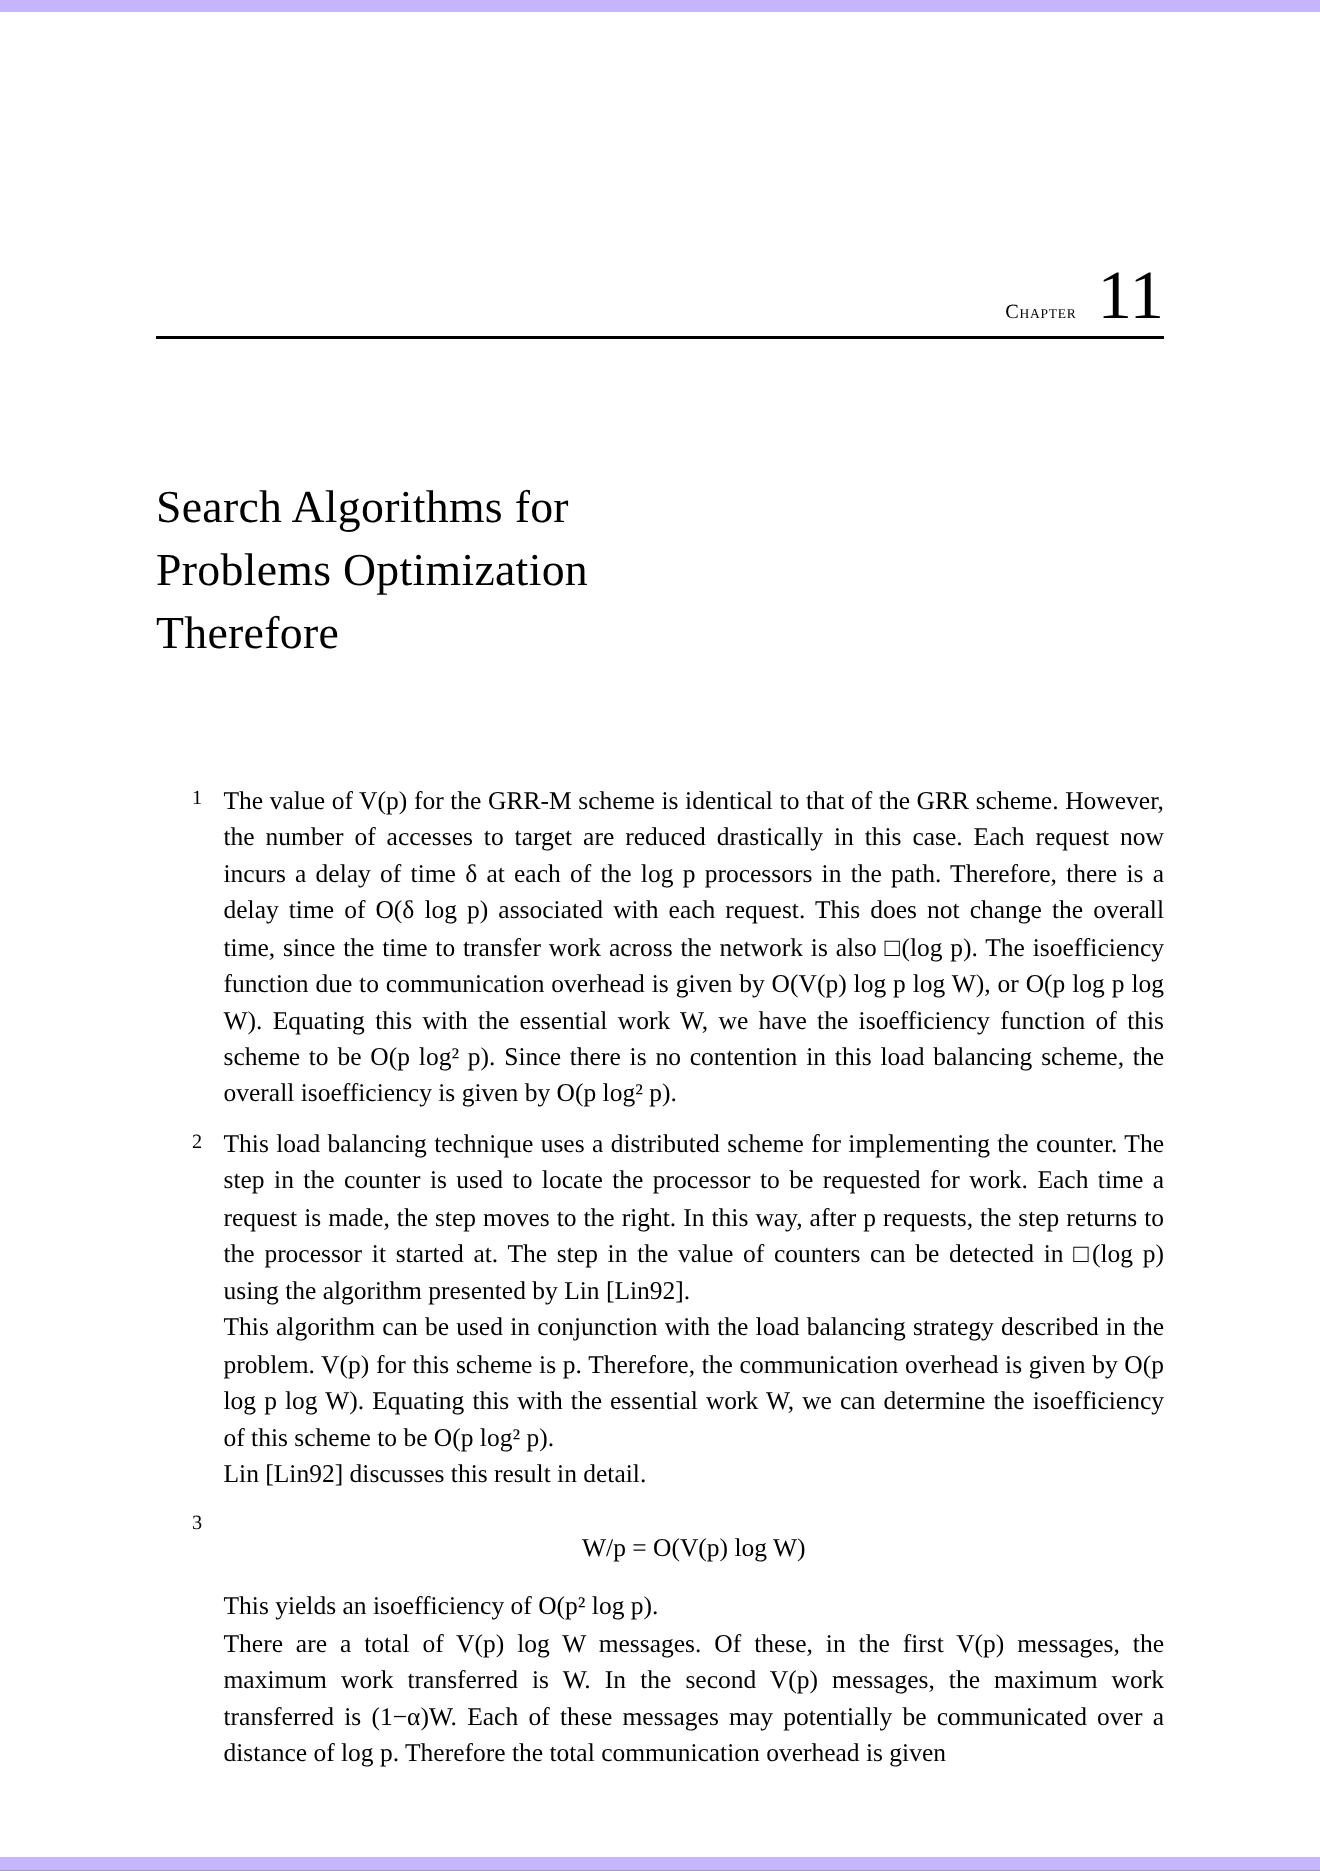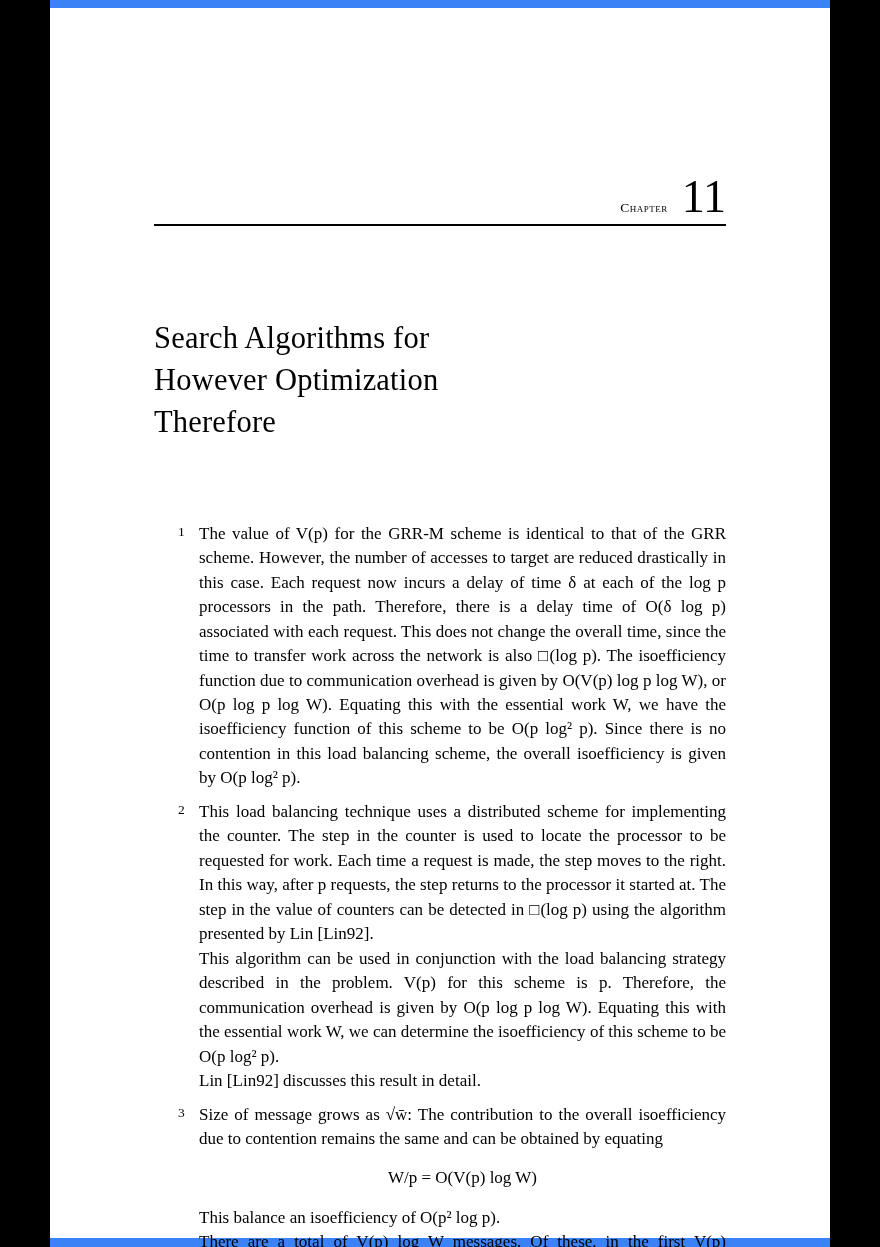--- a/index.html
+++ b/index.html
@@ -4,23 +4,23 @@
 <style>
   * { box-sizing: border-box; }
   html, body { margin: 0; padding: 0; }
   body {
     background: #000;
     font-family: "Liberation Serif", "DejaVu Serif", serif;
     color: #000;
   }
   .canvas {
     position: relative;
-    width: 780px;
+    width: 880px;
     height: 1247px;
-    background: #3b82f6;
+    background: #c4b5fd;
     margin: 0 auto;
     overflow: hidden;
   }
   .sheet {
     position: absolute;
     top: 8px;
     bottom: 9px;
     left: 0;
     right: 0;
     background: #fff;
@@ -93,21 +93,21 @@
     <div class="content">
 
       <div class="chapter-row">
         <span class="chapter-word">Chapter</span>
         <span class="chapter-num">11</span>
       </div>
       <hr class="rule">
 
       <h1 class="title">
         <span>Search Algorithms for</span><br>
-        <span>However Optimization</span><br>
+        <span>Problems Optimization</span><br>
         <span>Therefore</span>
       </h1>
 
       <div class="list">
 
         <div class="item">
           <div class="item-num">1</div>
           <div class="item-body">
             <p>The value of V(p) for the GRR-M scheme is identical to that of the GRR scheme.  However, the number of accesses to target are reduced drastically in this case.  Each request now incurs a delay of time δ at each of the log p processors in the path.  Therefore, there is a delay time of O(δ  log p) associated with each request. This does not change the overall time, since the time to transfer work across the network is also □(log p). The isoefficiency function due to communication overhead is given by O(V(p) log p log W), or O(p log p log W). Equating this with the essential work W, we have the isoefficiency function of this scheme to be O(p log² p). Since there is no contention in this load balancing scheme, the overall isoefficiency is given by O(p log² p).</p>
           </div>
@@ -118,23 +118,22 @@
           <div class="item-body">
             <p>This load balancing technique uses a distributed scheme for implementing the counter.  The step in the counter is used to locate the processor to be requested for work.  Each time a request is made, the step moves to the right.  In this way, after p requests, the step returns to the processor it started at.  The step in the value of counters can be detected in □(log p) using the algorithm presented by Lin [Lin92].</p>
             <p>This algorithm can be used in conjunction with the load balancing strategy described in the problem. V(p) for this scheme is p. Therefore, the communication overhead is given by O(p log p log W).  Equating this with the essential work W, we can determine the isoefficiency of this scheme to be O(p log² p).</p>
             <p>Lin [Lin92] discusses this result in detail.</p>
           </div>
         </div>
 
         <div class="item">
           <div class="item-num">3</div>
           <div class="item-body">
-            <p>Size of message grows as √w̄: The contribution to the overall isoefficiency due to contention remains the same and can be obtained by equating</p>
             <p class="equation">W/p = O(V(p) log W)</p>
-            <p>This balance an isoefficiency of O(p² log p).</p>
+            <p>This yields an isoefficiency of O(p² log p).</p>
             <p>There are a total of V(p) log W messages. Of these, in the first V(p) messages, the maximum work transferred is W. In the second V(p) messages, the maximum work transferred is (1−α)W. Each of these messages may potentially be communicated over a distance of log p.  Therefore the total communication overhead is given</p>
           </div>
         </div>
 
       </div>
     </div>
   </div>
 </div>
 
 </body></html>

